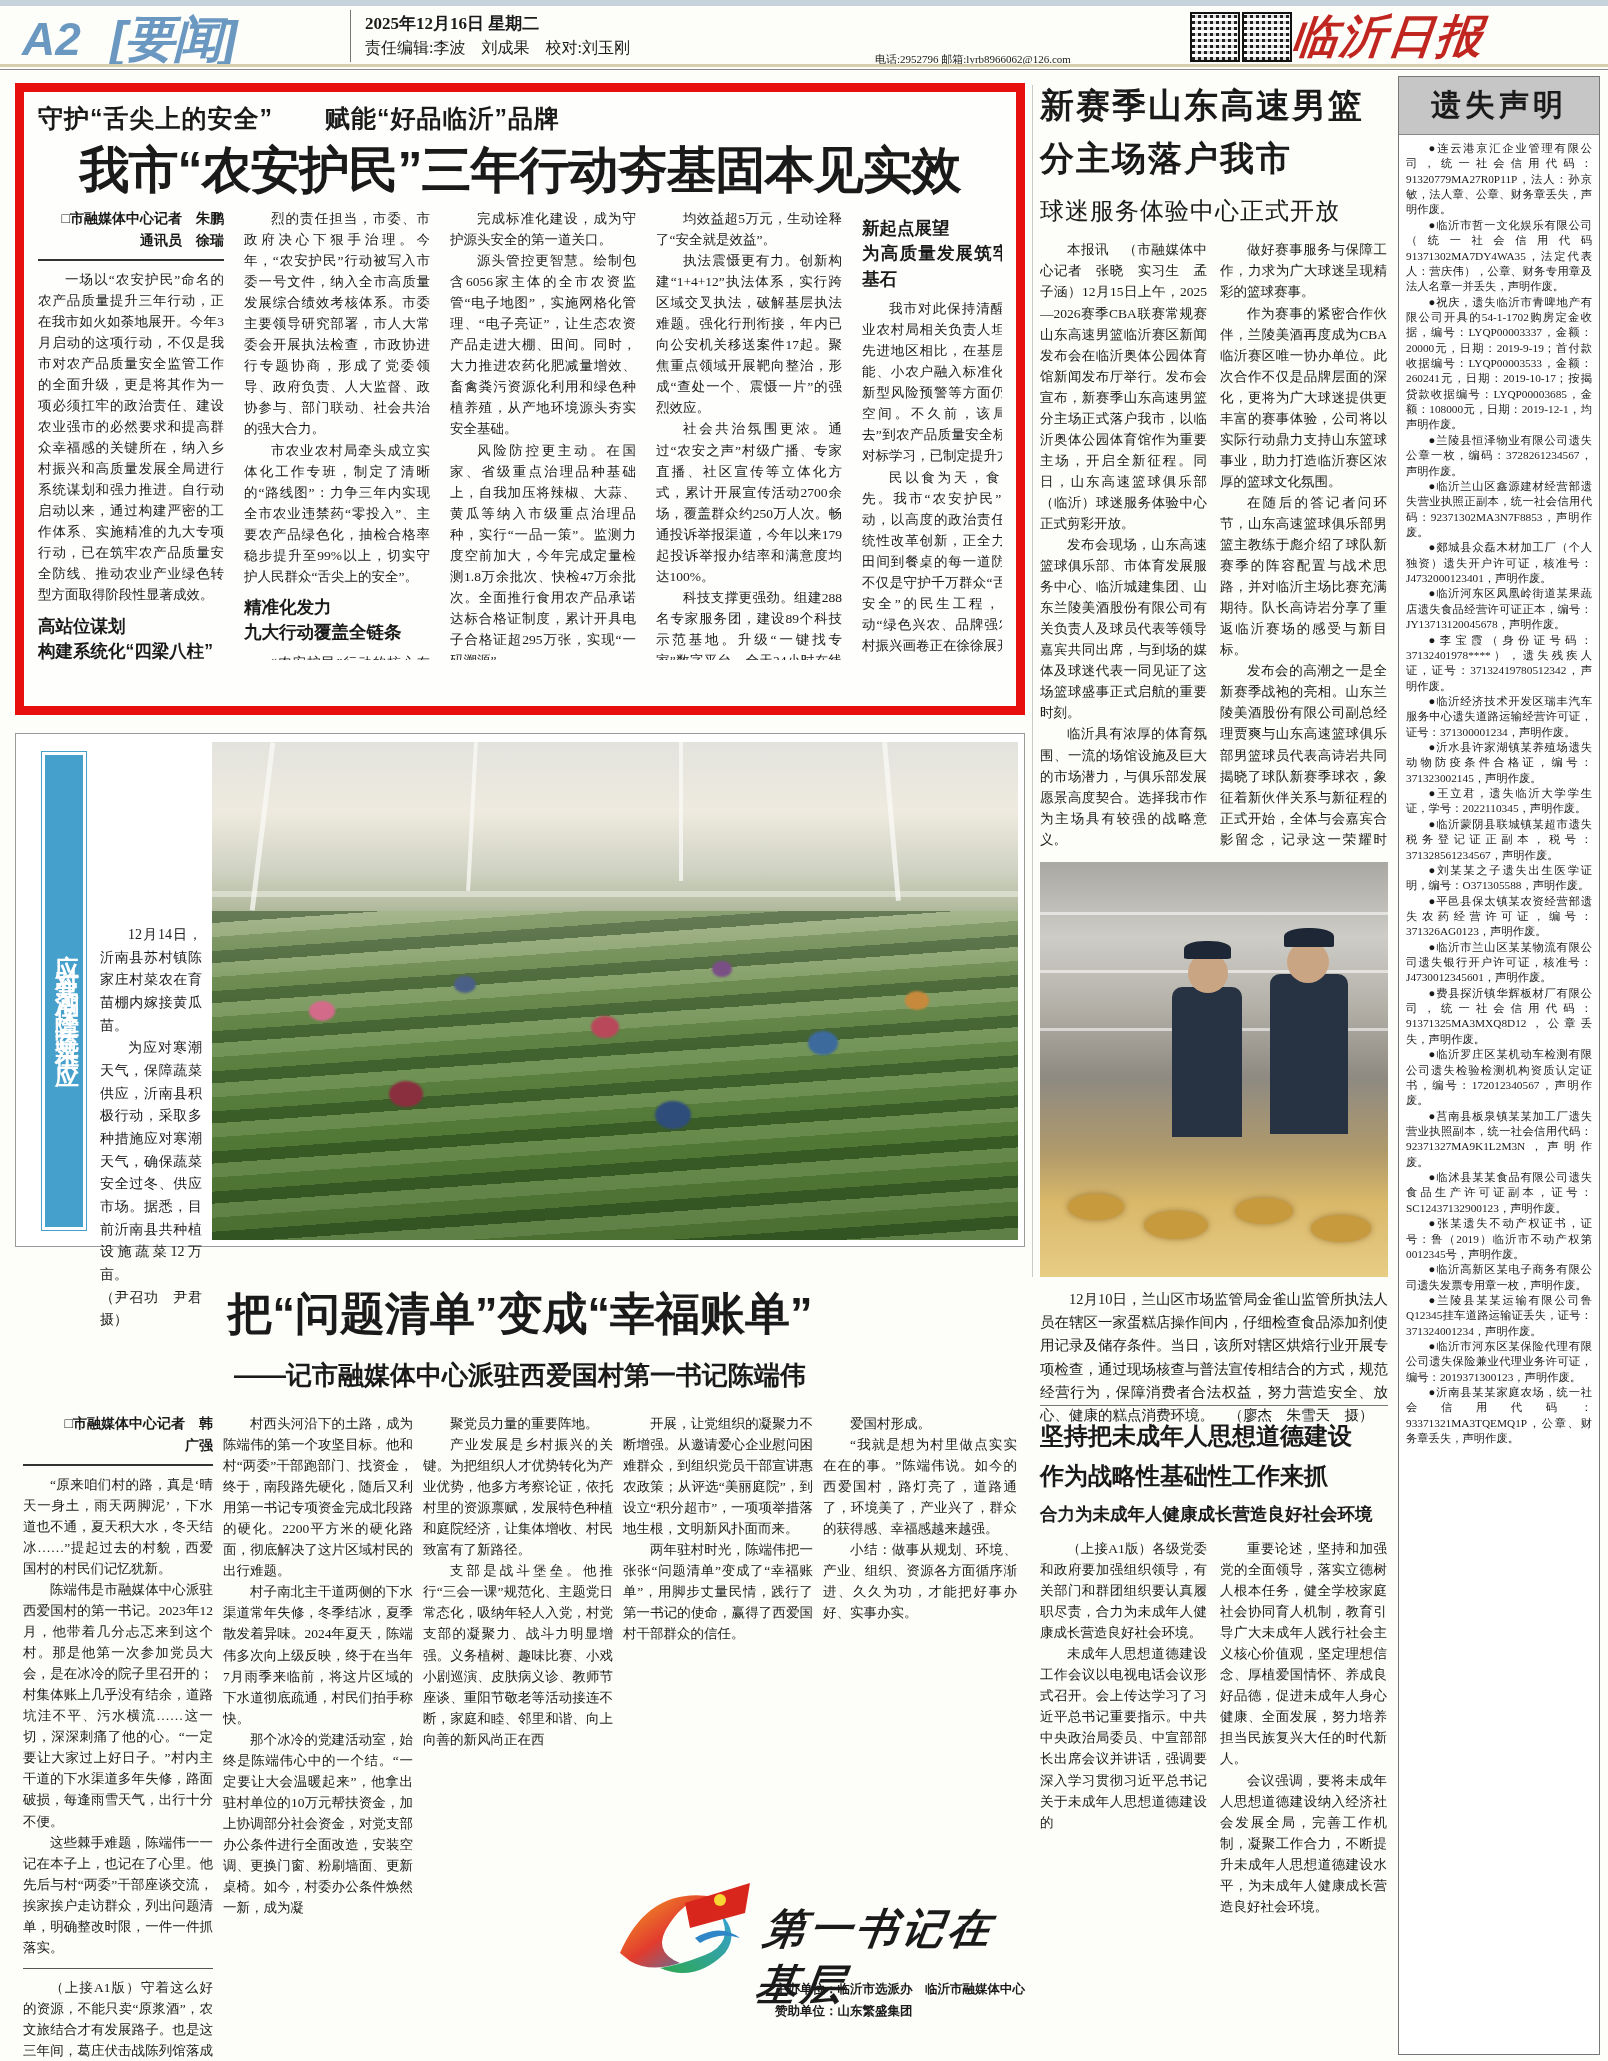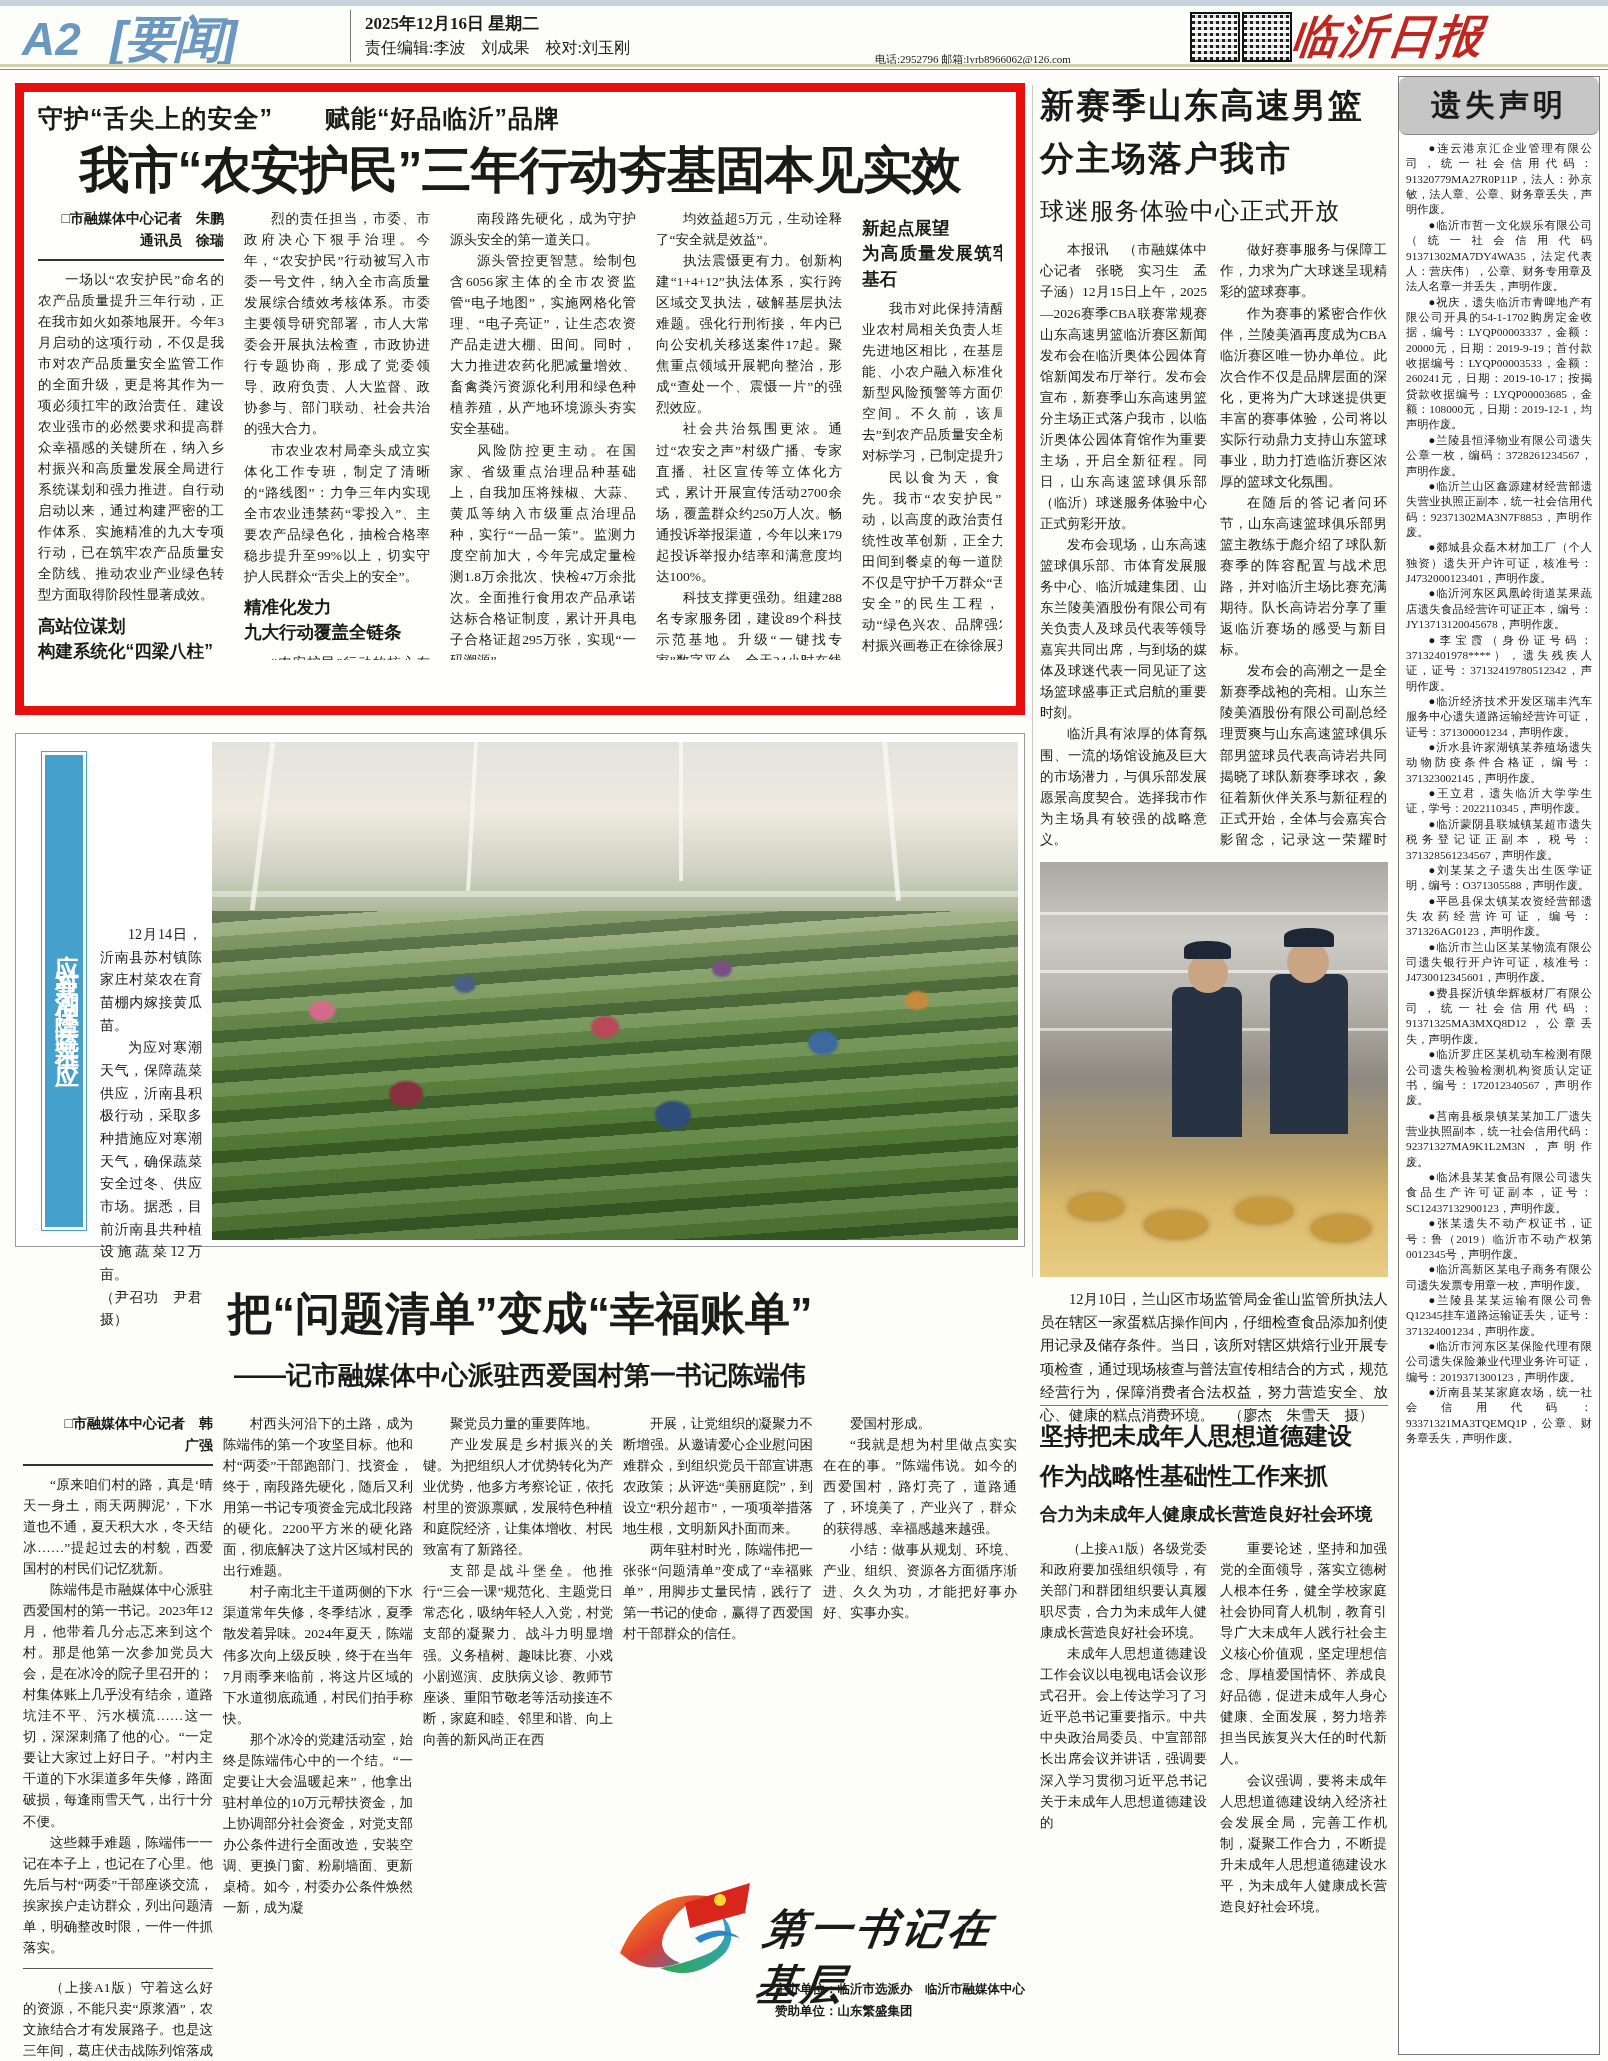--- a/index.html
+++ b/index.html
@@ -96,21 +96,21 @@
   
   #minors{position:absolute;left:1040px;top:1405px;width:348px;}
   #minors .rule{border-top:1px solid #777;margin-bottom:14px;}
   #minors .h1{font-size:24px;font-weight:900;font-family:"Liberation Sans",sans-serif;margin:0 0 10px;}
   #minors .h3{font-size:17.5px;font-weight:900;font-family:"Liberation Sans",sans-serif;margin:2px 0 12px;}
   #minors .colwrap{display:flex;gap:13px;height:415px;overflow:hidden;}
   
   #notices{position:absolute;left:1398px;top:76px;width:202px;height:1979px;border:1px solid #777;
       box-sizing:border-box;background:#fff;overflow:hidden;}
   #noticehead{background:#c6c6c6;text-align:center;font-size:30px;font-weight:900;
-      font-family:"Liberation Sans",sans-serif;padding:8px 0;letter-spacing:4px;border-bottom:1px solid #888;border-radius:8px;}
+      font-family:"Liberation Sans",sans-serif;padding:8px 0;letter-spacing:4px;border-bottom:1px solid #888;}
   #noticebody{padding:6px 7px;font-size:11.3px;line-height:1.36;text-align:justify;}
   #noticebody p{margin:0;text-indent:2em;}
   .vline{position:absolute;width:1px;background:#c9c9c9;}
 </style>
 </head>
 <body>
 
 <div id="page">
 
   <div id="topband"></div>
@@ -152,21 +152,21 @@
         <div class="subhead">
             <p>精准化发力</p>
             <p>九大行动覆盖全链条</p>
           </div>
         <div>
             <p>“农安护民”行动的核心在于实施覆盖农产品生产全链条的九大专项行动，每一环都力求精准、务实。</p>
           </div>
       </div>
       <div class="ncol">
         <div>
-            <p>南段路先硬化，成为守护源头安全的第一道关口。</p>
+            <p>完成标准化建设，成为守护源头安全的第一道关口。</p>
             <p>源头管控更智慧。绘制包含6056家主体的全市农资监管“电子地图”，实施网格化管理、“电子亮证”，让生态农资产品走进大棚、田间。同时，大力推进农药化肥减量增效、畜禽粪污资源化利用和绿色种植养殖，从产地环境源头夯实安全基础。</p>
             <p>风险防控更主动。在国家、省级重点治理品种基础上，自我加压将辣椒、大蒜、黄瓜等纳入市级重点治理品种，实行“一品一策”。监测力度空前加大，今年完成定量检测1.8万余批次、快检47万余批次。全面推行食用农产品承诺达标合格证制度，累计开具电子合格证超295万张，实现“一码溯源”。</p>
           </div>
       </div>
       <div class="ncol">
         <div>
             <p>均效益超5万元，生动诠释了“安全就是效益”。</p>
             <p>执法震慑更有力。创新构建“1+4+12”执法体系，实行跨区域交叉执法，破解基层执法难题。强化行刑衔接，年内已向公安机关移送案件17起。聚焦重点领域开展靶向整治，形成“查处一个、震慑一片”的强烈效应。</p>
             <p>社会共治氛围更浓。通过“农安之声”村级广播、专家直播、社区宣传等立体化方式，累计开展宣传活动2700余场，覆盖群众约250万人次。畅通投诉举报渠道，今年以来179起投诉举报办结率和满意度均达100%。</p>
             <p>科技支撑更强劲。组建288名专家服务团，建设89个科技示范基地。升级“一键找专家”数字平台，全天24小时在线解答，累计解决技术难题2000余个。</p>

